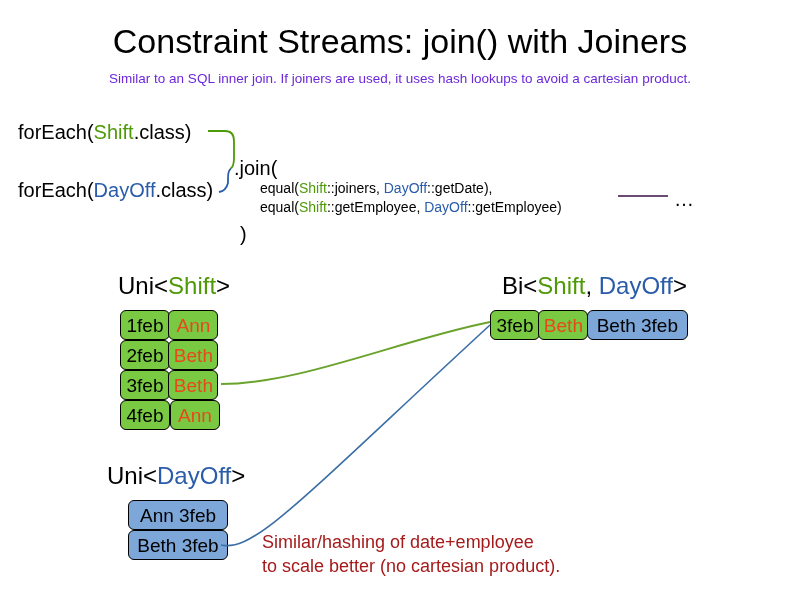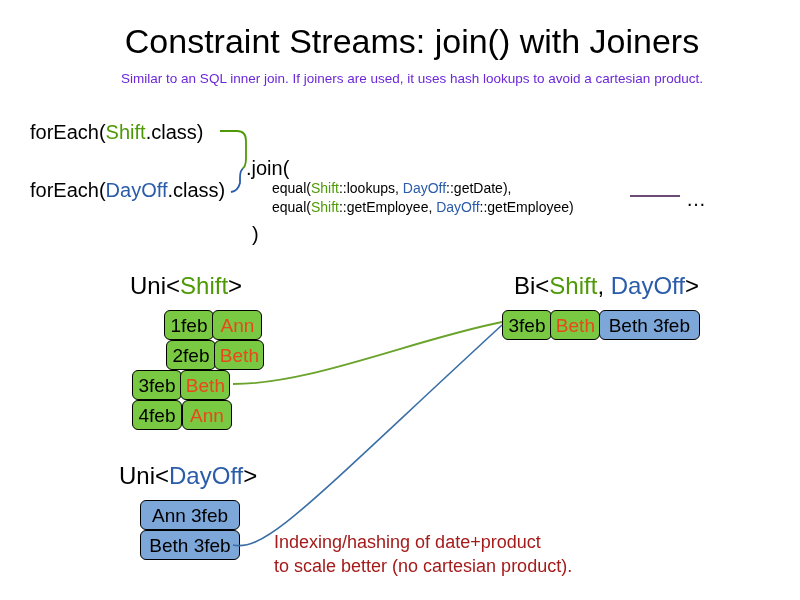--- a/index.html
+++ b/index.html
@@ -10,21 +10,21 @@
   body {
     width: 800px;
     height: 600px;
     position: relative;
     overflow: hidden;
     font-family: "Liberation Sans", sans-serif;
     color: #000000;
   }
   .slide {
     position: absolute;
-    left: 12px; top: 0;
+    left: 0; top: 0;
     width: 740px;
     height: 600px;
   }
   
   .title {
     position: absolute;
     left: 0; top: 20px;
     width: 800px;
     text-align: center;
     font-size: 34px;
@@ -117,22 +117,22 @@
   }
   .cell + .cell { margin-left: -1.6px; }
   .cell-green { background: #7ac943; }
   .cell-blue  { background: #7da7d9; }
   .txt-black  { color: #000000; }
   .txt-orange { color: #e8481c; }
 
   .shift-row    { left: 120px; width: 100px; }
   .shift-row .c-date { width: 50px; }
   .shift-row .c-name { width: 50px; }
-  .shift-row-0 { top: 310px; margin-left: 32px; }
-  .shift-row-1 { top: 340px; margin-left: 34px; }
+  .shift-row-0 { top: 310px; }
+  .shift-row-1 { top: 340px; }
   .shift-row-2 { top: 370px; }
   .shift-row-3 { top: 400px; justify-content: space-between; }
 
   .dayoff-row { left: 120px; width: 100px; margin-left: 8px; }
   .dayoff-row .c-full { width: 100px; }
   .dayoff-row-0 { top: 500px; }
   .dayoff-row-1 { top: 530px; }
 
   .bi-row { left: 490px; top: 310px; }
   .bi-row .c-date { width: 50px; }
@@ -165,21 +165,21 @@
 
   <div class="title">Constraint Streams: join() with Joiners</div>
   <div class="subtitle">Similar to an SQL inner join. If joiners are used, it uses hash lookups to avoid a cartesian product.</div>
 
   <div class="code-line code-foreach-shift"><span>forEach(</span><span class="tok-shift">Shift</span><span>.class)</span></div>
 
   <div class="code-line code-foreach-dayoff"><span>forEach(</span><span class="tok-dayoff">DayOff</span><span>.class)</span></div>
 
   <div class="code-line code-join">.join(</div>
 
-  <div class="code-sub code-equal-1"><span>equal(</span><span class="tok-shift">Shift</span><span>::lookups, </span><span class="tok-dayoff">DayOff</span><span>::getDate),</span></div>
+  <div class="code-sub code-equal-1"><span>equal(</span><span class="tok-shift">Shift</span><span>::joiners, </span><span class="tok-dayoff">DayOff</span><span>::getDate),</span></div>
 
   <div class="code-sub code-equal-2"><span>equal(</span><span class="tok-shift">Shift</span><span>::getEmployee, </span><span class="tok-dayoff">DayOff</span><span>::getEmployee)</span></div>
 
   <div class="code-line code-close">)</div>
 
   <div class="purple-rule"></div>
   <div class="ellipsis">…</div>
 
   <div class="stream-label label-uni-shift"><span>Uni&lt;</span><span class="tok-shift">Shift</span><span>&gt;</span></div>
 
@@ -211,21 +211,21 @@
     <div class="cell cell-blue c-full txt-black">Beth 3feb</div>
   </div>
 
   <div class="tuple bi-row">
     <div class="cell cell-green c-date txt-black">3feb</div>
     <div class="cell cell-green c-name txt-orange">Beth</div>
     <div class="cell cell-blue c-pair txt-black">Beth 3feb</div>
   </div>
 
   <div class="annotation">
-    <div>Indexing/hashing of date+product</div>
+    <div>Similar/hashing of date+employee</div>
     <div>to scale better (no cartesian product).</div>
   </div>
 
   <svg class="connectors" viewBox="0 0 800 600" width="800" height="600">
 
     <path d="M 208 131 L 225 131 Q 234 131 234 141 L 234 158 Q 234 167 230 169" fill="none" stroke="#4e9a06" stroke-width="1.8"></path>
 
     <path d="M 219 192 Q 226 191 228 183 L 228 178 Q 228 170 231 169" fill="none" stroke="#2a5caa" stroke-width="1.8"></path>
 
     <path d="M 221 384 C 300 384 400 340 490 322" fill="none" stroke="#6aa32b" stroke-width="1.8"></path>

